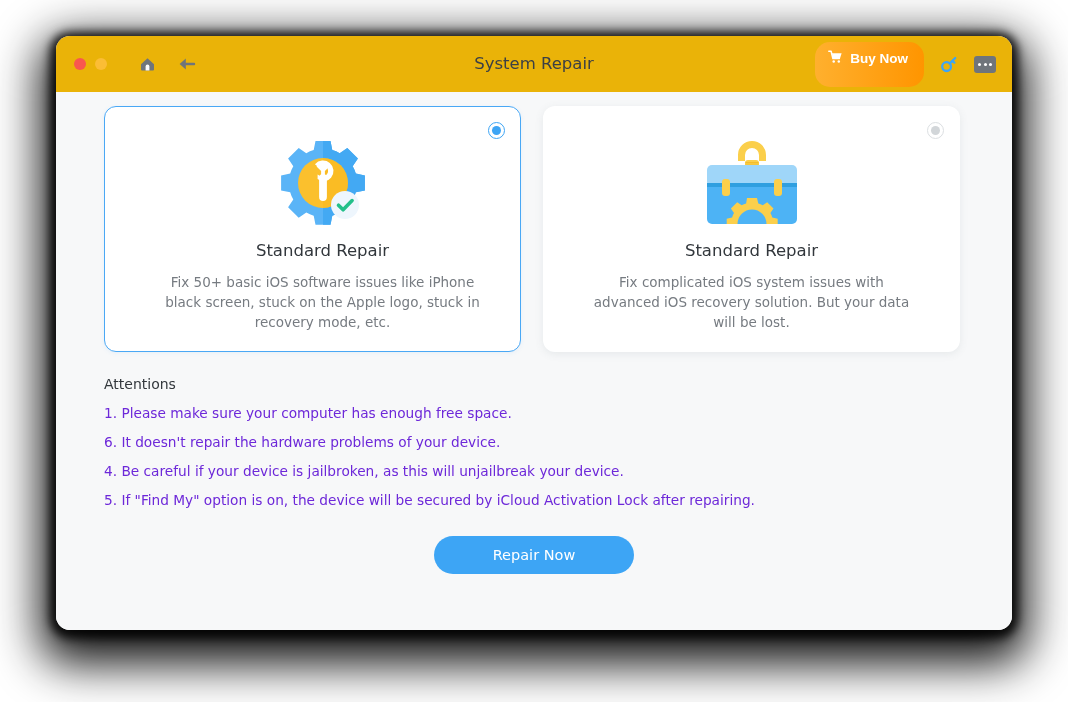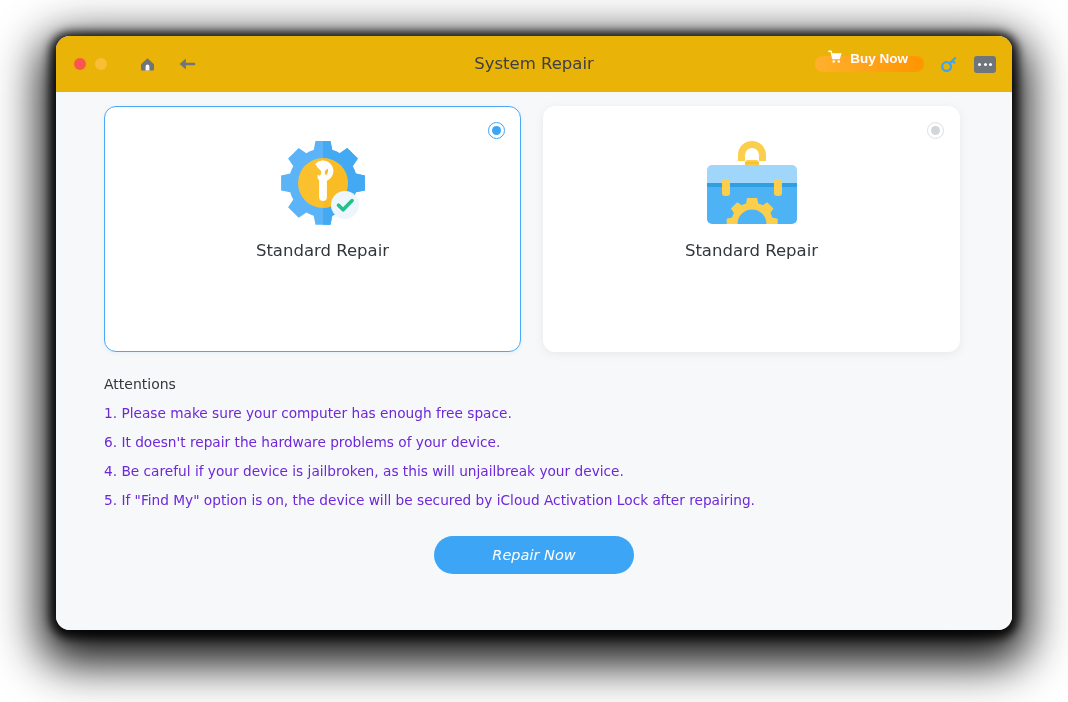--- a/index.html
+++ b/index.html
@@ -88,21 +88,21 @@
     display: flex;
     align-items: center;
     gap: 14px;
     position: relative;
     z-index: 2;
   }
   .buy-btn {
     display: flex;
     align-items: center;
     gap: 7px;
-    height: 16px;
+    height: 45px;
     padding: 0 16px 12px 13px;
     border-radius: 15px;
     background: linear-gradient(to right, #ffb02e, #ff9500);
     color: #ffffff;
     font-size: 13.5px;
     font-weight: bold;
     cursor: pointer;
     border: none;
     white-space: nowrap;
   }
@@ -233,21 +233,20 @@
   .repair-btn {
     width: 200px;
     height: 38px;
     border-radius: 19px;
     background: #3da5f5;
     color: #ffffff;
     font-size: 14.5px;
     border: none;
     cursor: pointer;
     font-family: inherit;
-    font-style: italic;
   }
 </style>
 </head>
 <body>
 
 <div class="window">
 
   <div class="titlebar">
     <div class="tl-group">
       <span class="dot red"></span>
@@ -316,20 +315,21 @@
               <path d="M41.5 31.5 a9 9 0 0 1 13 0 l-4.6 4.6 v5.2 h-3.8 v-5.2 z" fill="#ffffff"></path>
               <path d="M42.6 39.5 a8.6 8.6 0 0 0 10.8 0 l0 4.4 a8.6 8.6 0 0 1 -10.8 0 z" fill="#ffffff"></path>
               <rect x="44.1" y="39" width="7.8" height="27" rx="3.9" fill="#ffffff"></rect>
               <circle cx="48" cy="36" r="7.8" fill="none" stroke="#ffffff" stroke-width="5.4" stroke-dasharray="30 50" transform="rotate(-140 48 36)"></circle>
               <circle cx="70" cy="70" r="14" fill="#eef6fd"></circle>
               <path d="M63.5 70.2 l4.6 4.6 l9 -9.2" stroke="#24c08a" stroke-width="3.6" fill="none" stroke-linecap="round" stroke-linejoin="round"></path>
             </g>
           </svg>
         </div>
         <div class="card-title">Standard Repair</div>
+        <div class="card-desc">Fix 50+ basic iOS software issues like iPhone black screen, stuck on the Apple logo, stuck in recovery mode, etc.</div>
       </div>
 
       <div class="card unselected">
         <span class="radio off"></span>
         <div class="card-art">
           <svg width="118" height="96" viewBox="0 0 118 96">
             <path d="M45 26 v-6 a14 14 0 0 1 28 0 v6 h-7 v-6 a7 7 0 0 0 -14 0 v6 z" fill="#fbcf4b"></path>
             <rect x="52" y="25" width="14" height="9" rx="3" fill="#fbcf4b"></rect>
             <rect x="52.5" y="27" width="13" height="1.4" fill="#f3bd2e"></rect>
             <rect x="52.5" y="29.5" width="13" height="1.4" fill="#f3bd2e"></rect>
@@ -338,20 +338,21 @@
             <path d="M14 52 h90 v32 a5 5 0 0 1 -5 5 h-80 a5 5 0 0 1 -5 -5 z" fill="#4db3f5"></path>
             <rect x="29" y="44" width="8" height="17" rx="3" fill="#fbcf4b"></rect>
             <rect x="81" y="44" width="8" height="17" rx="3" fill="#fbcf4b"></rect>
             <g fill="#fbcf4b">
               <path d="M54 63 h10 l1.3 5.4 a17 17 0 0 1 4.4 1.9 l4.5 -3.1 l6.3 6.3 l-3.1 4.5 a17 17 0 0 1 1.9 4.4 l5.4 1.3 v5.3 h-51 v-5.3 l5.4 -1.3 a17 17 0 0 1 1.9 -4.4 l-3.1 -4.5 l6.3 -6.3 l4.5 3.1 a17 17 0 0 1 4.4 -1.9 z"></path>
             </g>
             <path d="M44.5 89 a14.5 14.5 0 0 1 29 0 z" fill="#4db3f5"></path>
           </svg>
         </div>
         <div class="card-title">Standard Repair</div>
+        <div class="card-desc">Fix complicated iOS system issues with advanced iOS recovery solution. But your data will be lost.</div>
       </div>
     </div>
 
     <div class="attentions-title">Attentions</div>
 
     <ul class="att-list">
       <li>1. Please make sure your computer has enough free space.</li>
       <li>6. It doesn't repair the hardware problems of your device.</li>
       <li>4. Be careful if your device is jailbroken, as this will unjailbreak your device.</li>
       <li>5. If "Find My" option is on, the device will be secured by iCloud Activation Lock after repairing.</li>

